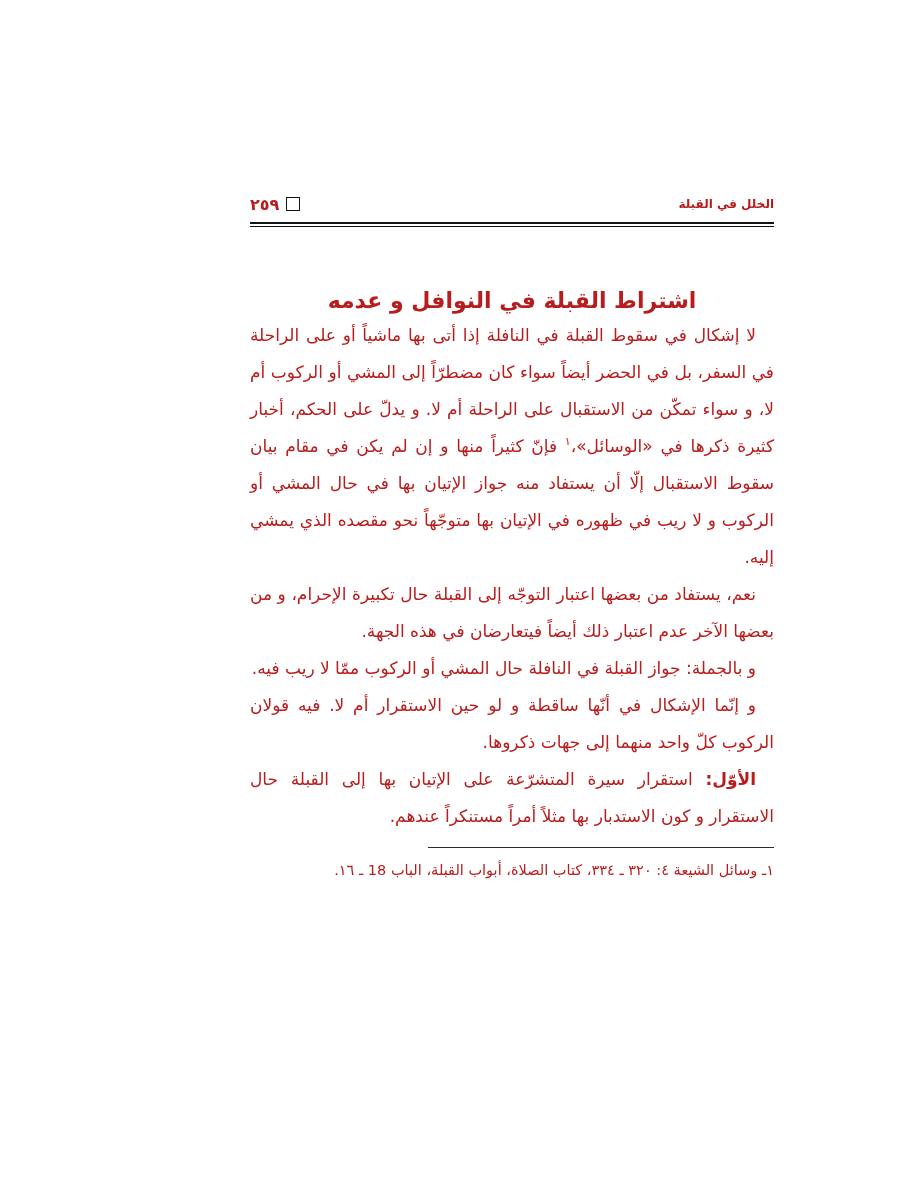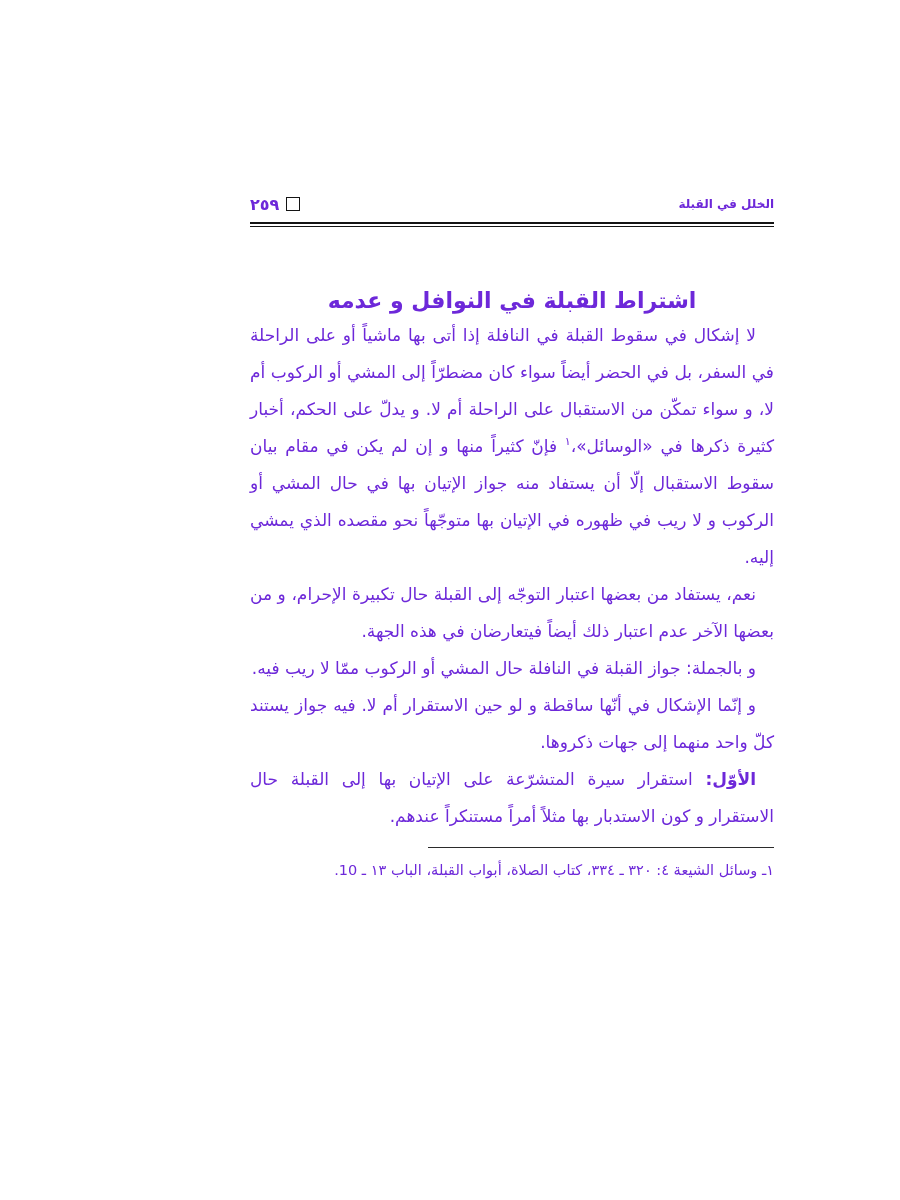--- a/index.html
+++ b/index.html
@@ -8,21 +8,21 @@
     background: #ffffff;
   }
   .page {
     position: relative;
     width: 776px;
     height: 1200px;
     background: #ffffff;
     overflow: hidden;
     direction: rtl;
     font-family: "DejaVu Sans", sans-serif;
-    color: #6d28d9;
+    color: #b91c1c;
     padding-left: 36px;
   }
   .content {
     width: 524px;
     margin: 0 auto;
     padding-top: 192px;
   }
   
   .running-header {
     direction: ltr;
@@ -110,24 +110,24 @@
     </div>
 
     <div class="header-rule"></div>
 
     <h1 class="section-title">اشتراط القبلة في النوافل و عدمه</h1>
 
     <div class="body-text">
       <p><span>لا إشكال في سقوط القبلة في النافلة إذا أتى بها ماشياً أو على الراحلة في السفر، بل في الحضر أيضاً سواء كان مضطرّاً إلى المشي أو الركوب أم لا، و سواء تمكّن من الاستقبال على الراحلة أم لا. و يدلّ على الحكم، أخبار كثيرة ذكرها في «الوسائل»،</span><sup class="fn-ref">١</sup><span> فإنّ كثيراً منها و إن لم يكن في مقام بيان سقوط الاستقبال إلّا أن يستفاد منه جواز الإتيان بها في حال المشي أو الركوب و لا ريب في ظهوره في الإتيان بها متوجّهاً نحو مقصده الذي يمشي إليه.</span></p>
       <p>نعم، يستفاد من بعضها اعتبار التوجّه إلى القبلة حال تكبيرة الإحرام، و من بعضها الآخر عدم اعتبار ذلك أيضاً فيتعارضان في هذه الجهة.</p>
       <p>و بالجملة: جواز القبلة في النافلة حال المشي أو الركوب ممّا لا ريب فيه.</p>
-      <p>و إنّما الإشكال في أنّها ساقطة و لو حين الاستقرار أم لا. فيه جواز يستند كلّ واحد منهما إلى جهات ذكروها.</p>
+      <p>و إنّما الإشكال في أنّها ساقطة و لو حين الاستقرار أم لا. فيه قولان الركوب كلّ واحد منهما إلى جهات ذكروها.</p>
       <p><span class="bold">الأوّل:</span><span> استقرار سيرة المتشرّعة على الإتيان بها إلى القبلة حال الاستقرار و كون الاستدبار بها مثلاً أمراً مستنكراً عندهم.</span></p>
     </div>
 
     <div class="footnote-rule"></div>
 
     <div class="footnote">
-      <span>١ـ </span><span>وسائل الشيعة ٤: ٣٢٠ ـ ٣٣٤، كتاب الصلاة، أبواب القبلة، الباب ١٣ ـ 10.</span>
+      <span>١ـ </span><span>وسائل الشيعة ٤: ٣٢٠ ـ ٣٣٤، كتاب الصلاة، أبواب القبلة، الباب 18 ـ ١٦.</span>
     </div>
 
   </div>
 </div>
 
 </body></html>

